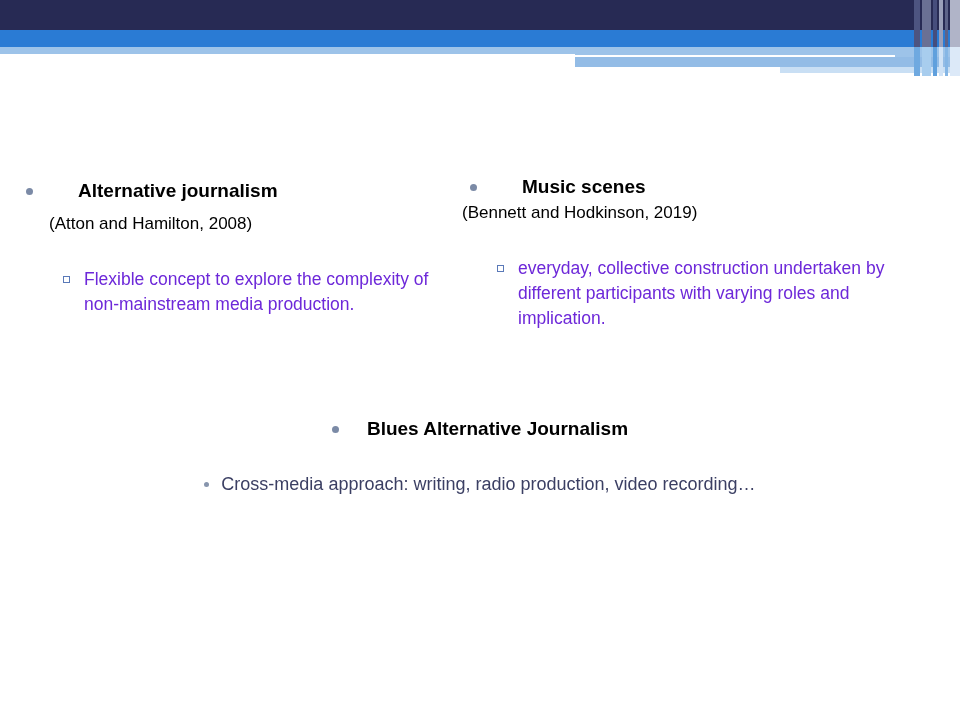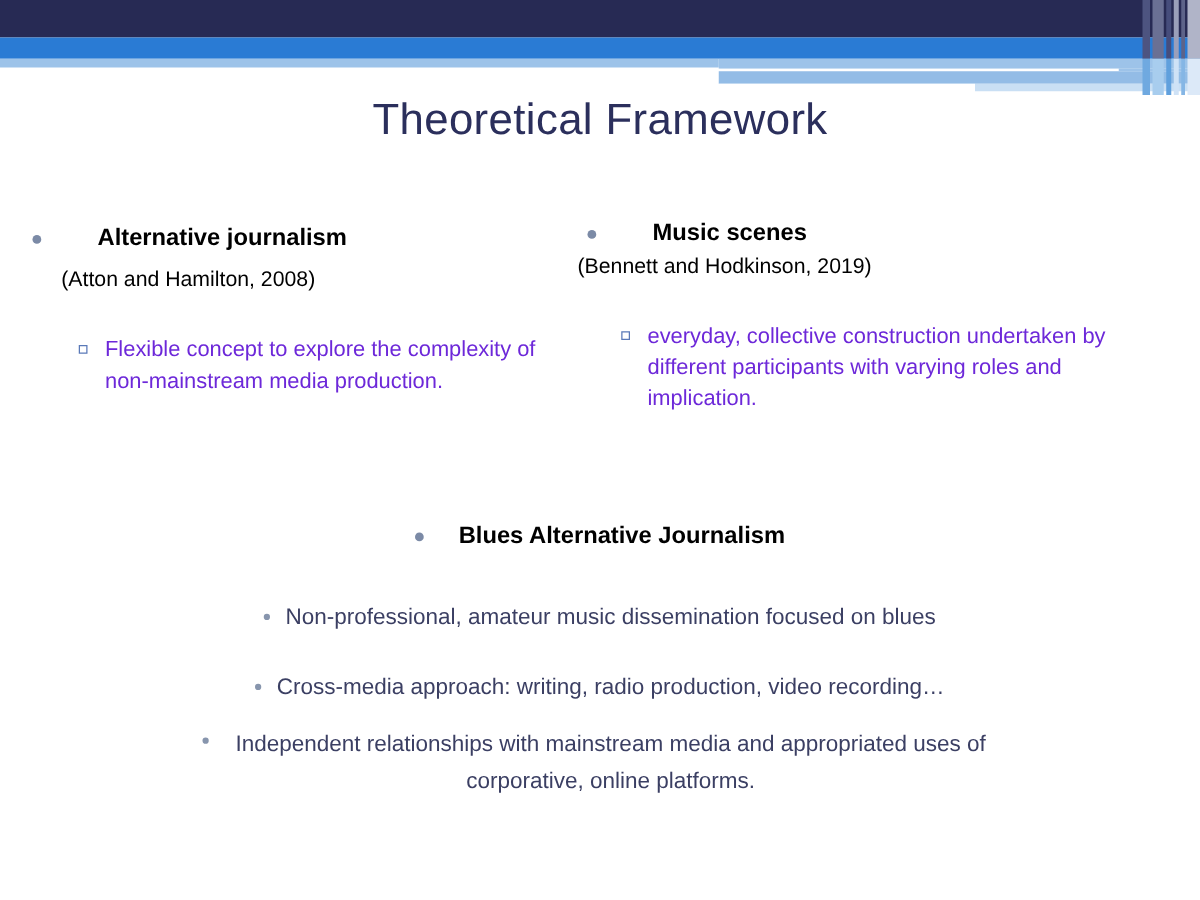--- a/index.html
+++ b/index.html
@@ -269,21 +269,20 @@
       <div class="vs vs-f"></div>
       <div class="vs-low vsl-a"></div>
       <div class="vs-low vsl-b"></div>
       <div class="vs-low vsl-c"></div>
       <div class="vs-low vsl-d"></div>
       <div class="vs-low vsl-e"></div>
       <div class="vs-low vsl-f"></div>
     </div>
   </div>
 
-  <div class="slide-title">Theoretical Framework</div>
 
   <div class="col-left">
     <div class="lvl1">
       <span class="bullet-dot"></span>
       <span>Alternative journalism</span>
     </div>
     <div class="cite cite-left">(Atton and Hamilton, 2008)</div>
     <div class="lvl2 sub-left">
       <span class="bullet-sq"></span>
       <span class="txt">Flexible concept to explore the complexity of non-mainstream media production.</span>
@@ -301,29 +300,21 @@
       <span class="txt">everyday, collective construction undertaken by different participants with varying roles and implication.</span>
     </div>
   </div>
 
   <div class="bottom-block">
     <div class="bottom-head">
       <span class="bullet-dot"></span>
       <span>Blues Alternative Journalism</span>
     </div>
 
-    <div class="bottom-line bl-1">
-      <span class="bullet-dot"></span>
-      <span class="txt">Non-professional, amateur music dissemination focused on blues</span>
-    </div>
 
     <div class="bottom-line bl-2">
       <span class="bullet-dot"></span>
       <span class="txt">Cross-media approach: writing, radio production, video recording…</span>
     </div>
 
-    <div class="bottom-line bl-3">
-      <span class="bullet-dot"></span>
-      <span class="txt">Independent relationships with mainstream media and appropriated uses of corporative, online platforms.</span>
-    </div>
   </div>
 
 </div>
 
 </body></html>

